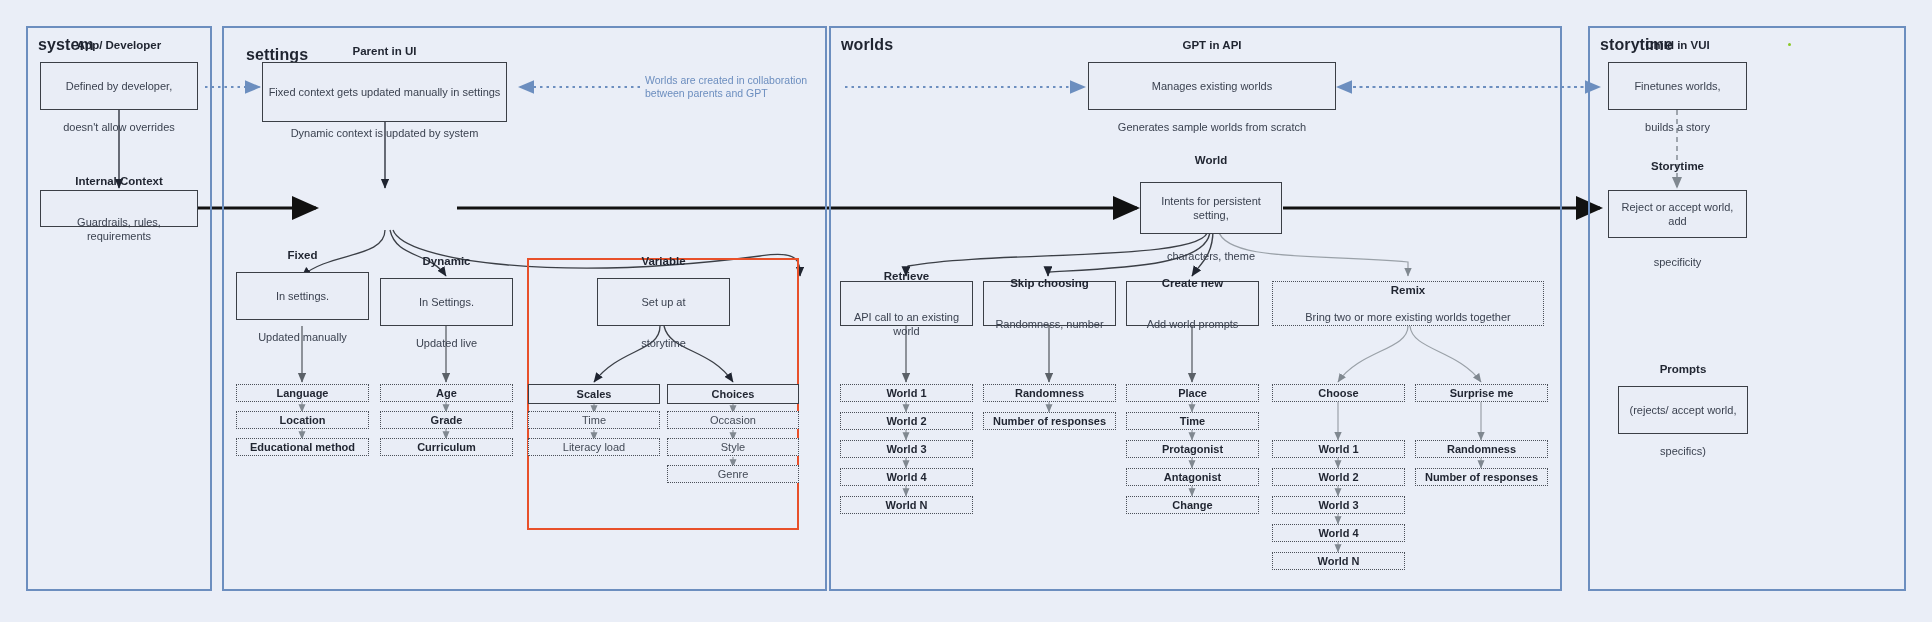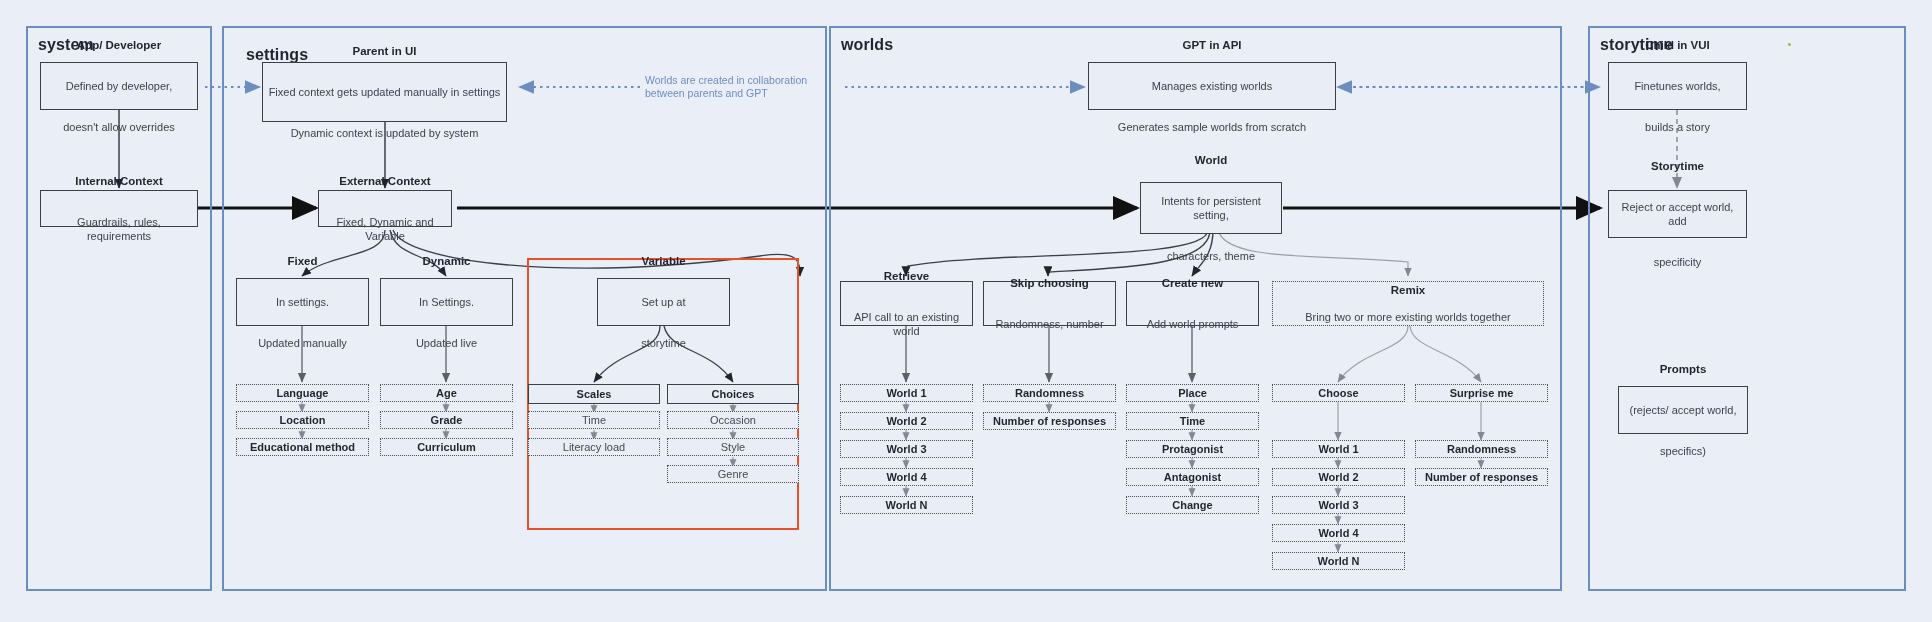--- a/index.html
+++ b/index.html
@@ -216,28 +216,24 @@
   </div>
 
   <div class="node" style="left:262px; top:62px; width:245px; height:60px;">
     <span class="t">Parent in UI</span>
     <span class="s">Fixed context gets updated manually in settings</span>
     <span class="s">Dynamic context is updated by system</span>
   </div>
 
   <div class="annot" style="left:645px; top:74px;">Worlds are created in collaboration between parents and GPT</div>
 
-  <div class="node" style="left:318px; top:190px; width:134px; height:37px;">
-    <span class="t">External Context</span>
-    <span class="s">Fixed, Dynamic and Variable</span>
-  </div>
 
   <div class="redframe" style="left:527px; top:258px; width:272px; height:272px;"></div>
 
-  <div class="node" style="left:236px; top:278px; width:133px; height:48px;">
+  <div class="node" style="left:236px; top:272px; width:133px; height:48px;">
     <span class="t">Fixed</span>
     <span class="s">In settings.</span>
     <span class="s">Updated manually</span>
   </div>
   <div class="chip b" style="left:236px; top:384px; width:133px; height:18px;">Language</div>
   <div class="chip b" style="left:236px; top:411px; width:133px; height:18px;">Location</div>
   <div class="chip b" style="left:236px; top:438px; width:133px; height:18px;">Educational method</div>
 
   <div class="node" style="left:380px; top:278px; width:133px; height:48px;">
     <span class="t">Dynamic</span>

